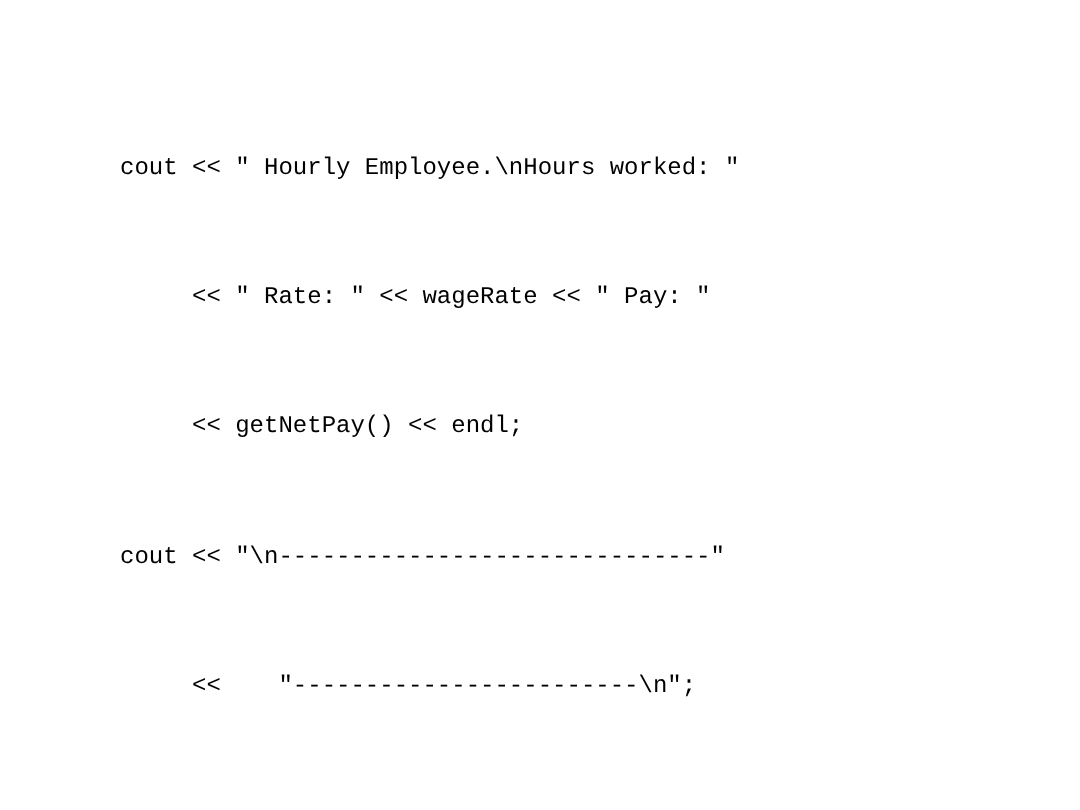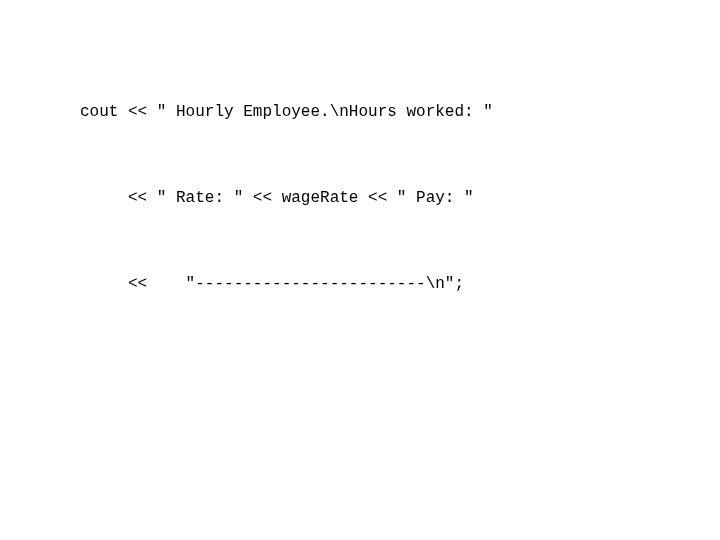--- a/index.html
+++ b/index.html
@@ -27,15 +27,17 @@
     .code-line {
       display: block;
     }
   </style>
 </head>
 <body>
 
 <div class="code-container">
   <span class="code-line">cout &lt;&lt; " Hourly Employee.\nHours worked: "</span>
   <span class="code-line">     &lt;&lt; " Rate: " &lt;&lt; wageRate &lt;&lt; " Pay: "</span>
+  <span class="code-line">     &lt;&lt; getNetPay() &lt;&lt; endl;</span>
+  <span class="code-line">cout &lt;&lt; "\n------------------------------"</span>
   <span class="code-line">     &lt;&lt;    "------------------------\n";</span>
   
 </div>
 
 </body></html>

